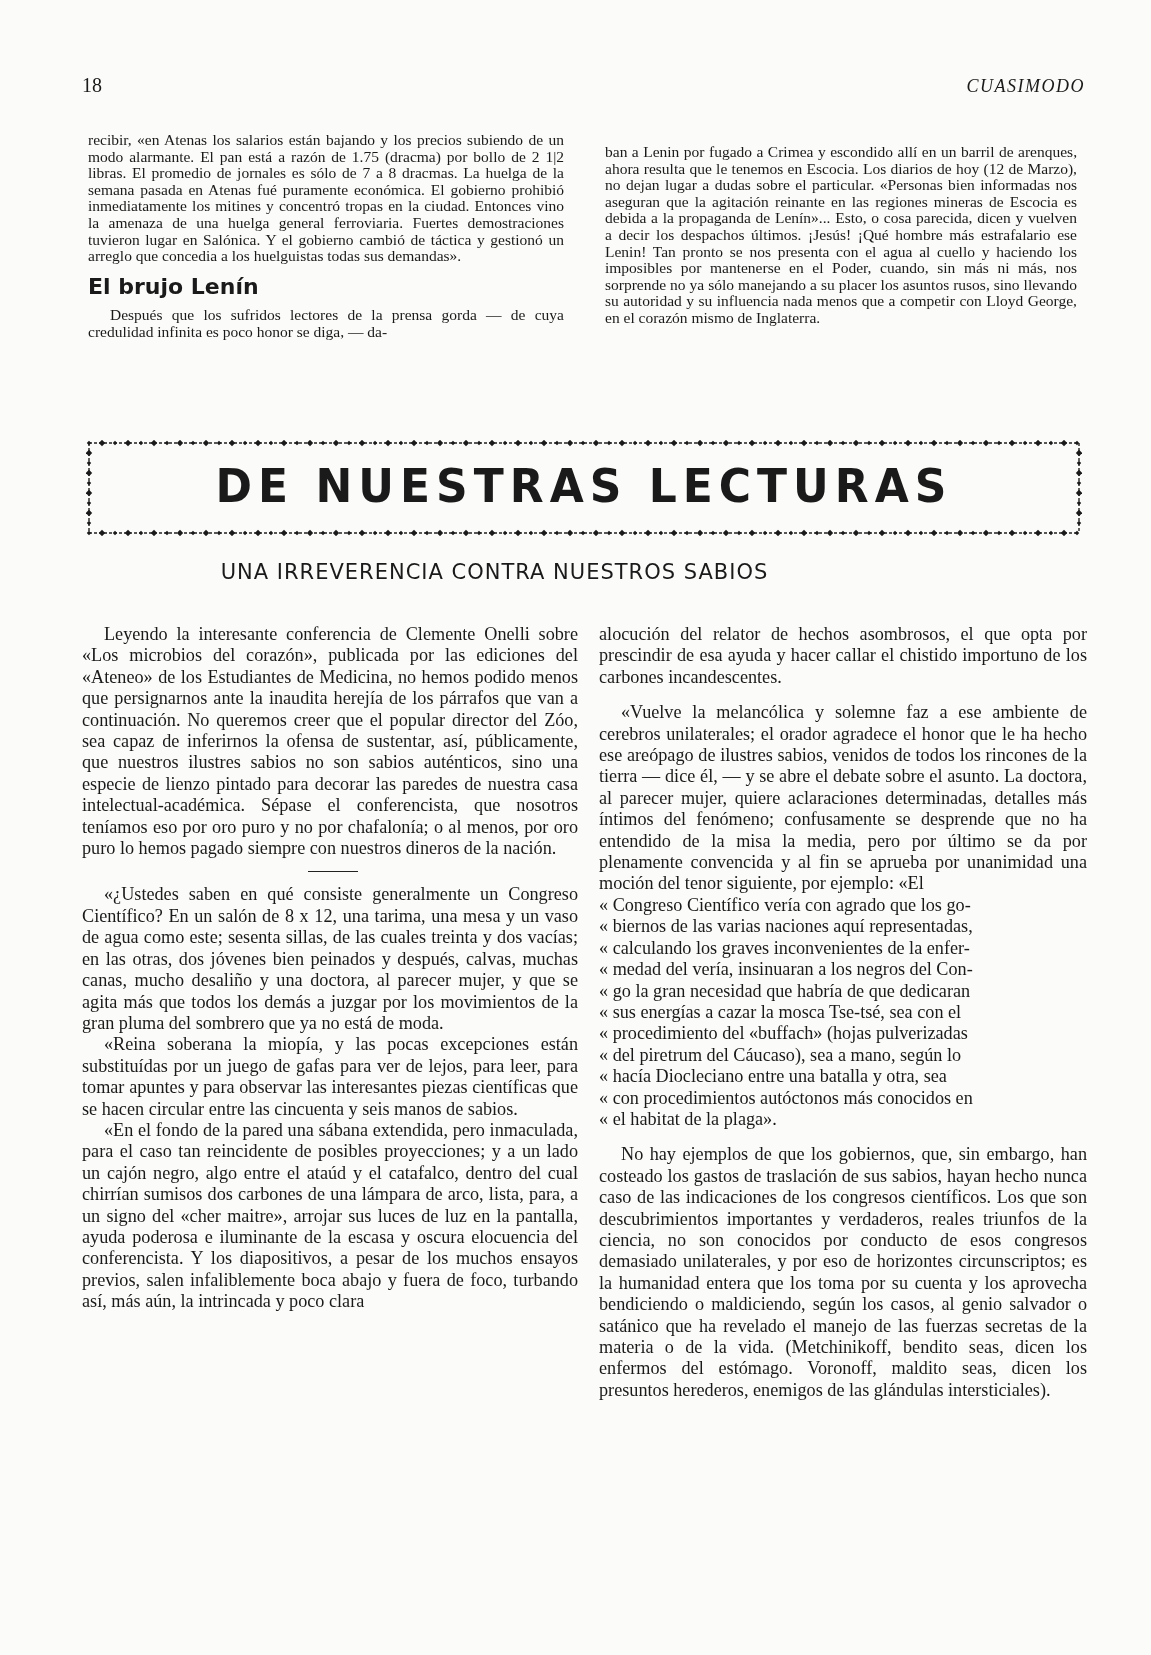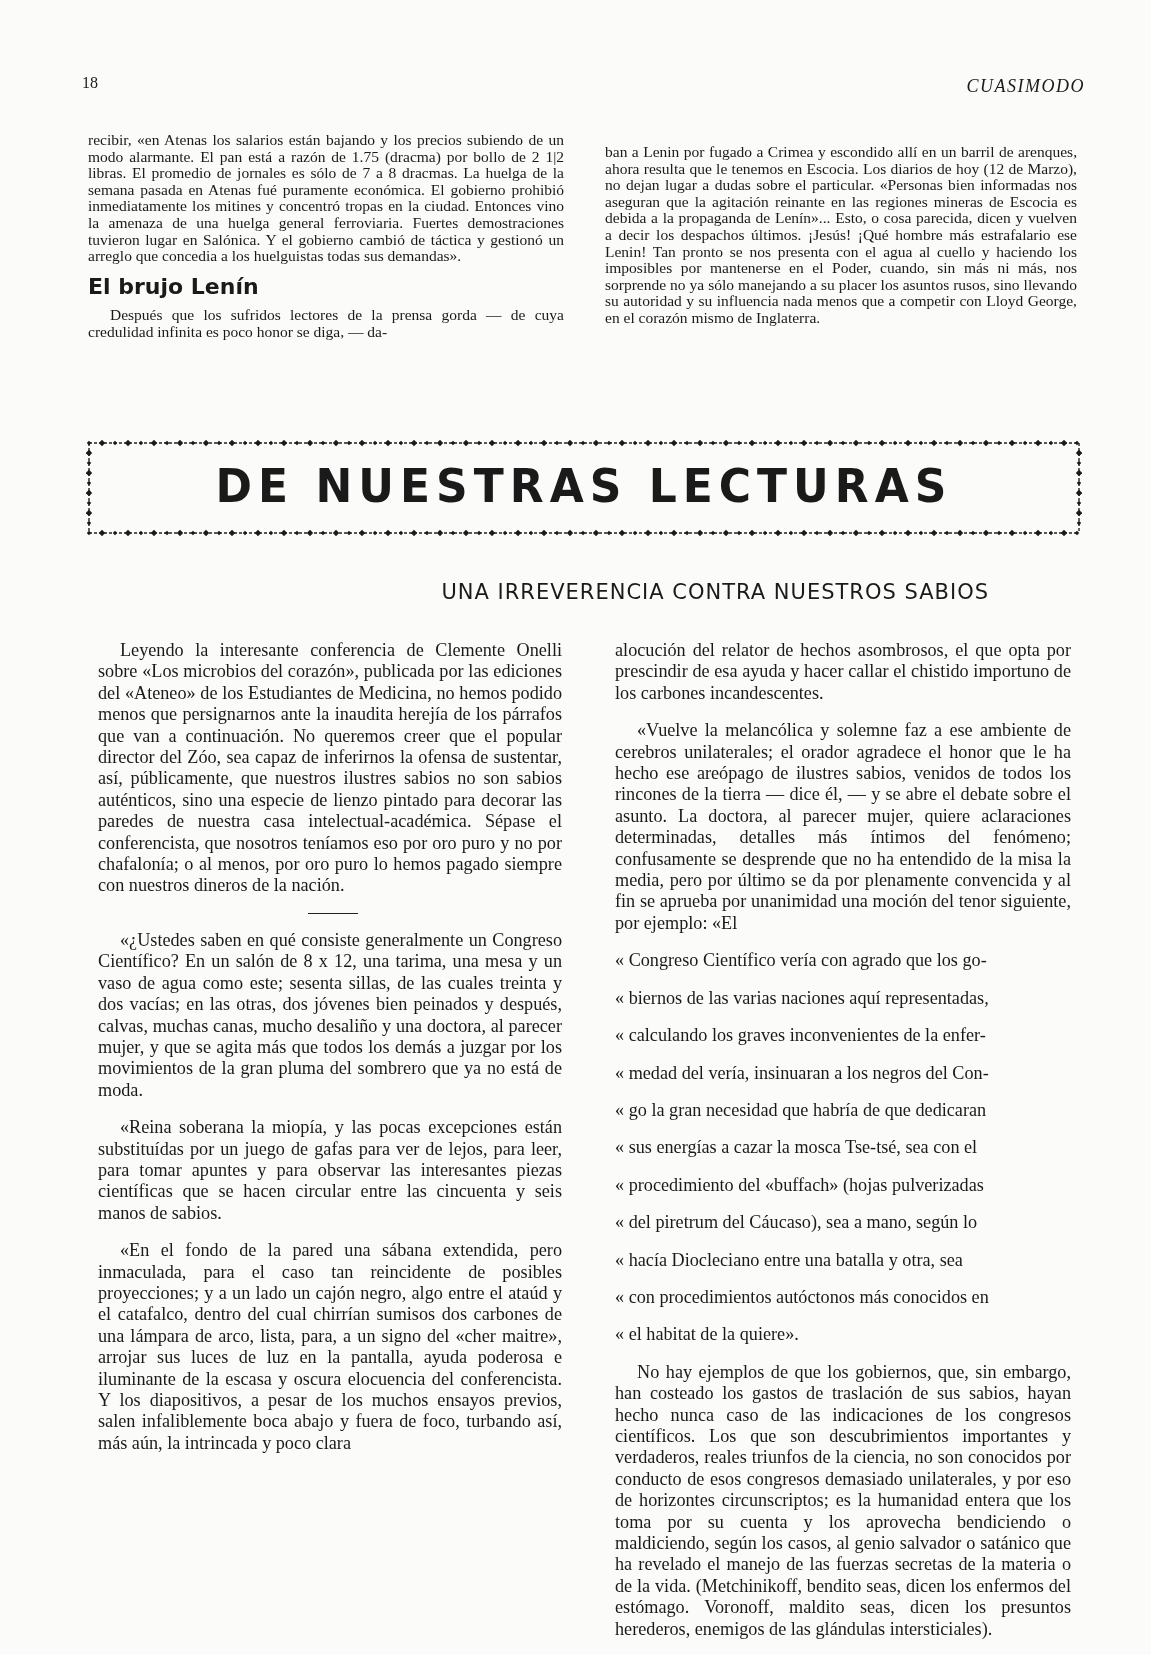--- a/index.html
+++ b/index.html
@@ -3,44 +3,44 @@
 <meta charset="utf-8">
 <style>
   html, body { margin: 0; padding: 0; }
   body {
     width: 1151px; height: 1655px;
     background: #fbfbf9;
     position: relative; overflow: hidden;
     color: #1a1a1a;
     font-family: "Liberation Serif", "DejaVu Serif", serif;
   }
-  .page-number { position: absolute; left: 82px; top: 74px; font-size: 16px; }
+  .page-number { position: absolute; left: 82px; top: 74px; font-size: 20px; }
   .running-head { position: absolute; right: 66px; top: 76px; font-size: 18px; font-style: italic; letter-spacing: 1.5px; }
   .col { position: absolute; text-align: justify; }
   .top-left { left: 80px; top: 124px; width: 492px; font-size: 15.5px; line-height: 16.6px; }
   .top-right { left: 597px; top: 136px; width: 488px; font-size: 15.5px; line-height: 16.6px; }
   .top-left p, .top-right p { margin: 8px; }
   .subhead { font-family: "DejaVu Sans", sans-serif; font-weight: bold; font-size: 22px; margin: 14px 0 12px 8px; }
   .indent { text-indent: 22px; }
   .banner {
     position: absolute; left: 86px; top: 440px; width: 996px; height: 96px;
   }
   .banner svg { position: absolute; left: 0; top: 0; }
   .banner-title {
     position: absolute; left: 0; right: 0; top: 20px; text-align: center;
     font-family: "DejaVu Sans", sans-serif; font-weight: bold; font-size: 44px; letter-spacing: 6px;
     transform: scaleY(1.05);
   }
   .article-title {
-    position: absolute; left: 0; width: 989px; top: 580px; text-align: right;
+    position: absolute; left: 0; width: 989px; top: 560px; text-align: center;
     font-family: "DejaVu Sans", sans-serif; font-size: 21px; letter-spacing: 1px; font-weight: 500;
   }
   .bot-left { left: 82px; top: 624px; width: 496px; font-size: 18.2px; line-height: 21.4px; }
   .bot-right { left: 599px; top: 624px; width: 488px; font-size: 18.2px; line-height: 21.4px; }
-  .bot-left p, .bot-right p { margin: 16px; }
+  .bot-left p, .bot-right p { margin: 0; }
   .gap { margin-top: 14px !important; }
   .sep { width: 50px; height: 1px; background: #222; margin: 12px auto 12px 226px; }
   .quote-line { text-indent: 0; }
 </style>
 </head>
 <body>
 
 <div class="page-number">18</div>
 <div class="running-head">CUASIMODO</div>
 
@@ -250,15 +250,15 @@
   <p class="quote-line">« Congreso Científico vería con agrado que los go-</p>
   <p class="quote-line">« biernos de las varias naciones aquí representadas,</p>
   <p class="quote-line">« calculando los graves inconvenientes de la enfer-</p>
   <p class="quote-line">« medad del vería, insinuaran a los negros del Con-</p>
   <p class="quote-line">« go la gran necesidad que habría de que dedicaran</p>
   <p class="quote-line">« sus energías a cazar la mosca Tse-tsé, sea con el</p>
   <p class="quote-line">« procedimiento del «buffach» (hojas pulverizadas</p>
   <p class="quote-line">« del piretrum del Cáucaso), sea a mano, según lo</p>
   <p class="quote-line">« hacía Diocleciano entre una batalla y otra, sea</p>
   <p class="quote-line">« con procedimientos autóctonos más conocidos en</p>
-  <p class="quote-line">« el habitat de la quiere».</p>
+  <p class="quote-line">« el habitat de la plaga».</p>
   <p class="indent gap">No hay ejemplos de que los gobiernos, que, sin embargo, han costeado los gastos de traslación de sus sabios, hayan hecho nunca caso de las indicaciones de los congresos científicos. Los que son descubrimientos importantes y verdaderos, reales triunfos de la ciencia, no son conocidos por conducto de esos congresos demasiado unilaterales, y por eso de horizontes circunscriptos; es la humanidad entera que los toma por su cuenta y los aprovecha bendiciendo o maldiciendo, según los casos, al genio salvador o satánico que ha revelado el manejo de las fuerzas secretas de la materia o de la vida. (Metchinikoff, bendito seas, dicen los enfermos del estómago. Voronoff, maldito seas, dicen los presuntos herederos, enemigos de las glándulas intersticiales).</p>
 </div>
 
 </body></html>

